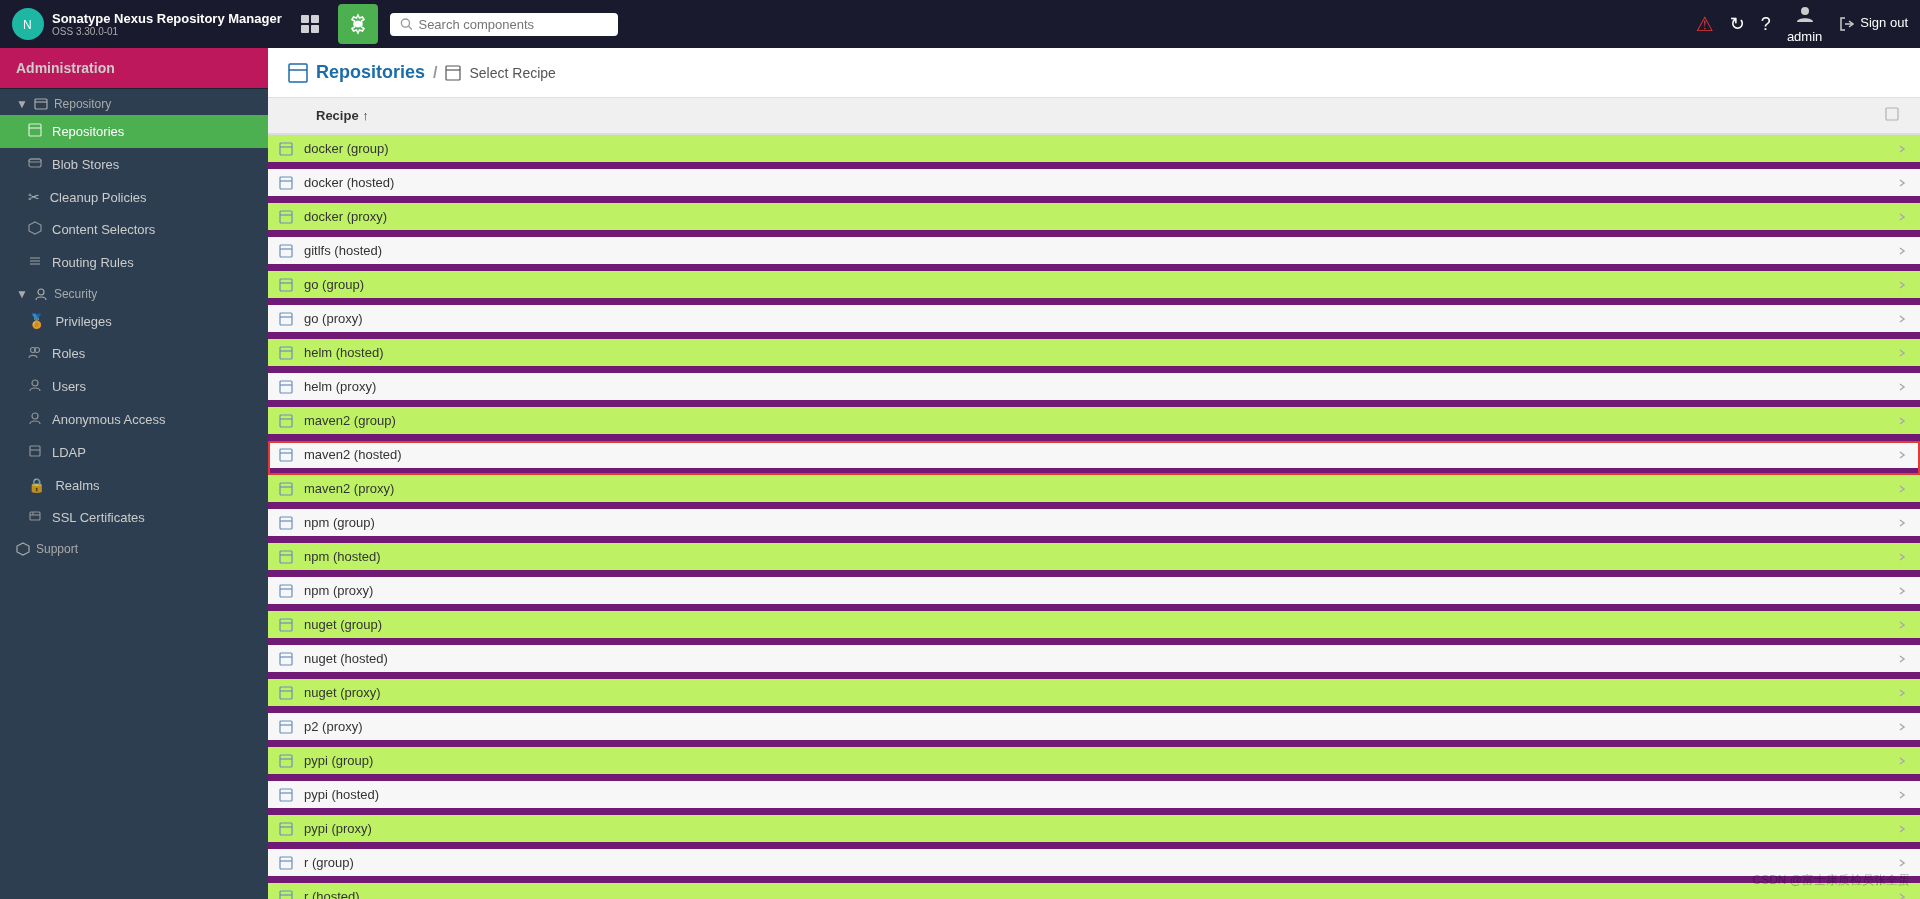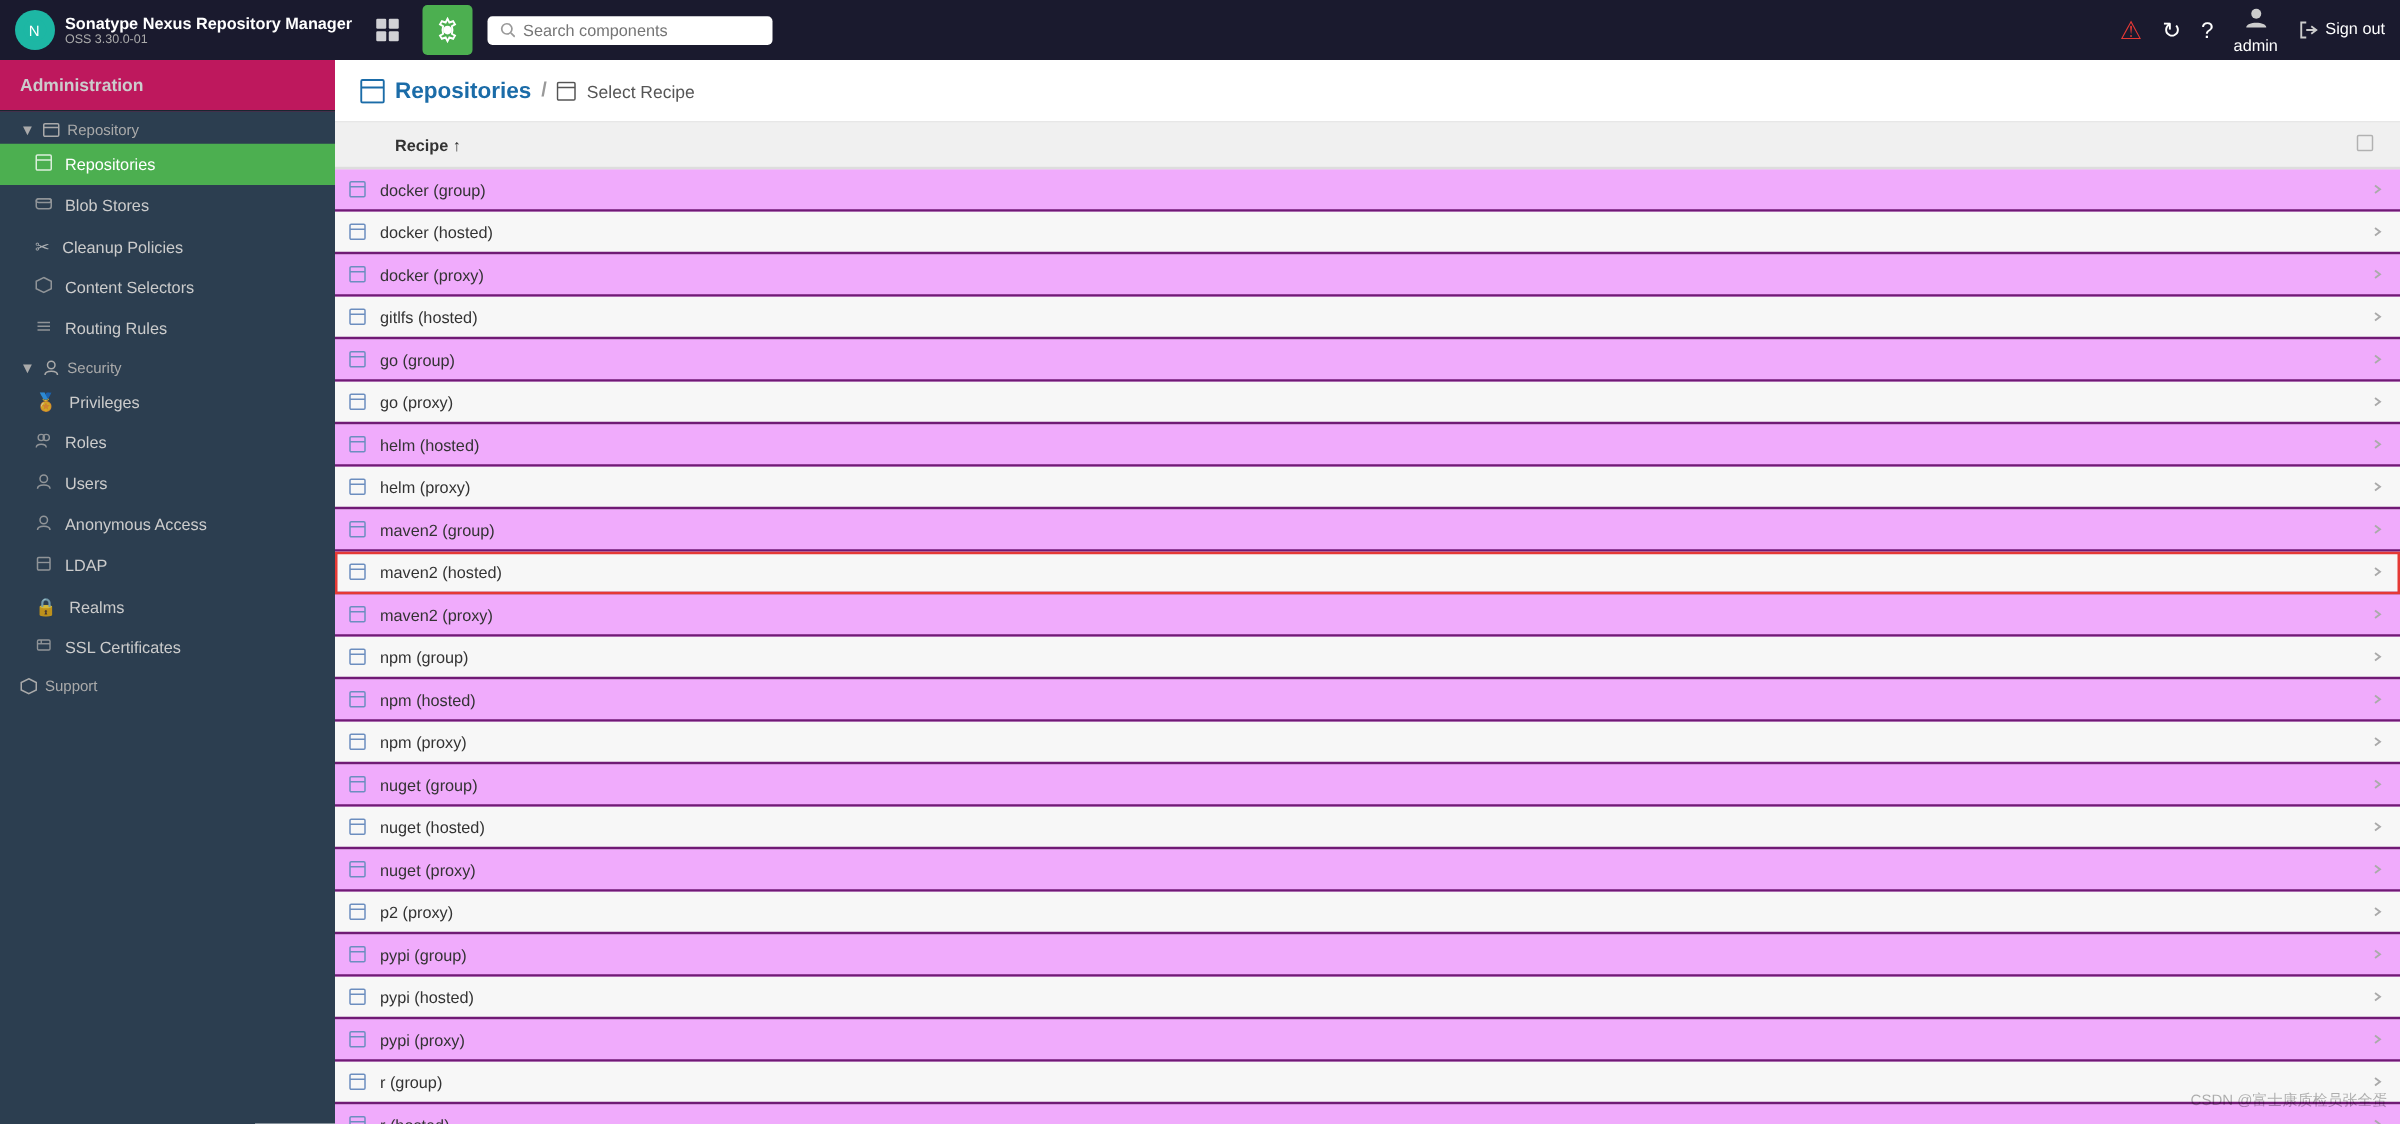--- a/index.html
+++ b/index.html
@@ -176,37 +176,37 @@
       font-weight: normal;
       display: flex;
       align-items: center;
       gap: 8px;
     }
 
     
     .table-container {
       flex: 1;
       overflow-y: auto;
-      background: #f0abfc;
+      background: #bef264;
     }
     .table-header-row {
       display: flex;
       align-items: center;
       background: #f0f0f0;
       border-bottom: 2px solid #ddd;
       padding: 8px 0;
     }
     .col-icon { width: 36px; flex-shrink: 0; }
     .col-recipe { flex: 1; padding: 0 12px; font-weight: bold; font-size: 13px; color: #333; display: flex; align-items: center; gap: 4px; }
     .col-action { width: 36px; flex-shrink: 0; }
 
     .table-row {
       display: flex;
       align-items: center;
-      border-bottom: 2px solid #701a75;
+      border-bottom: 7px solid #701a75;
       padding: 0;
       height: 34px;
       cursor: pointer;
     }
     .table-row.highlighted {
       outline: 2px solid #e53935;
       outline-offset: -2px;
     }
     .table-row.striped { background: #f7f7f7; justify-content: space-between; }
     .row-icon {

